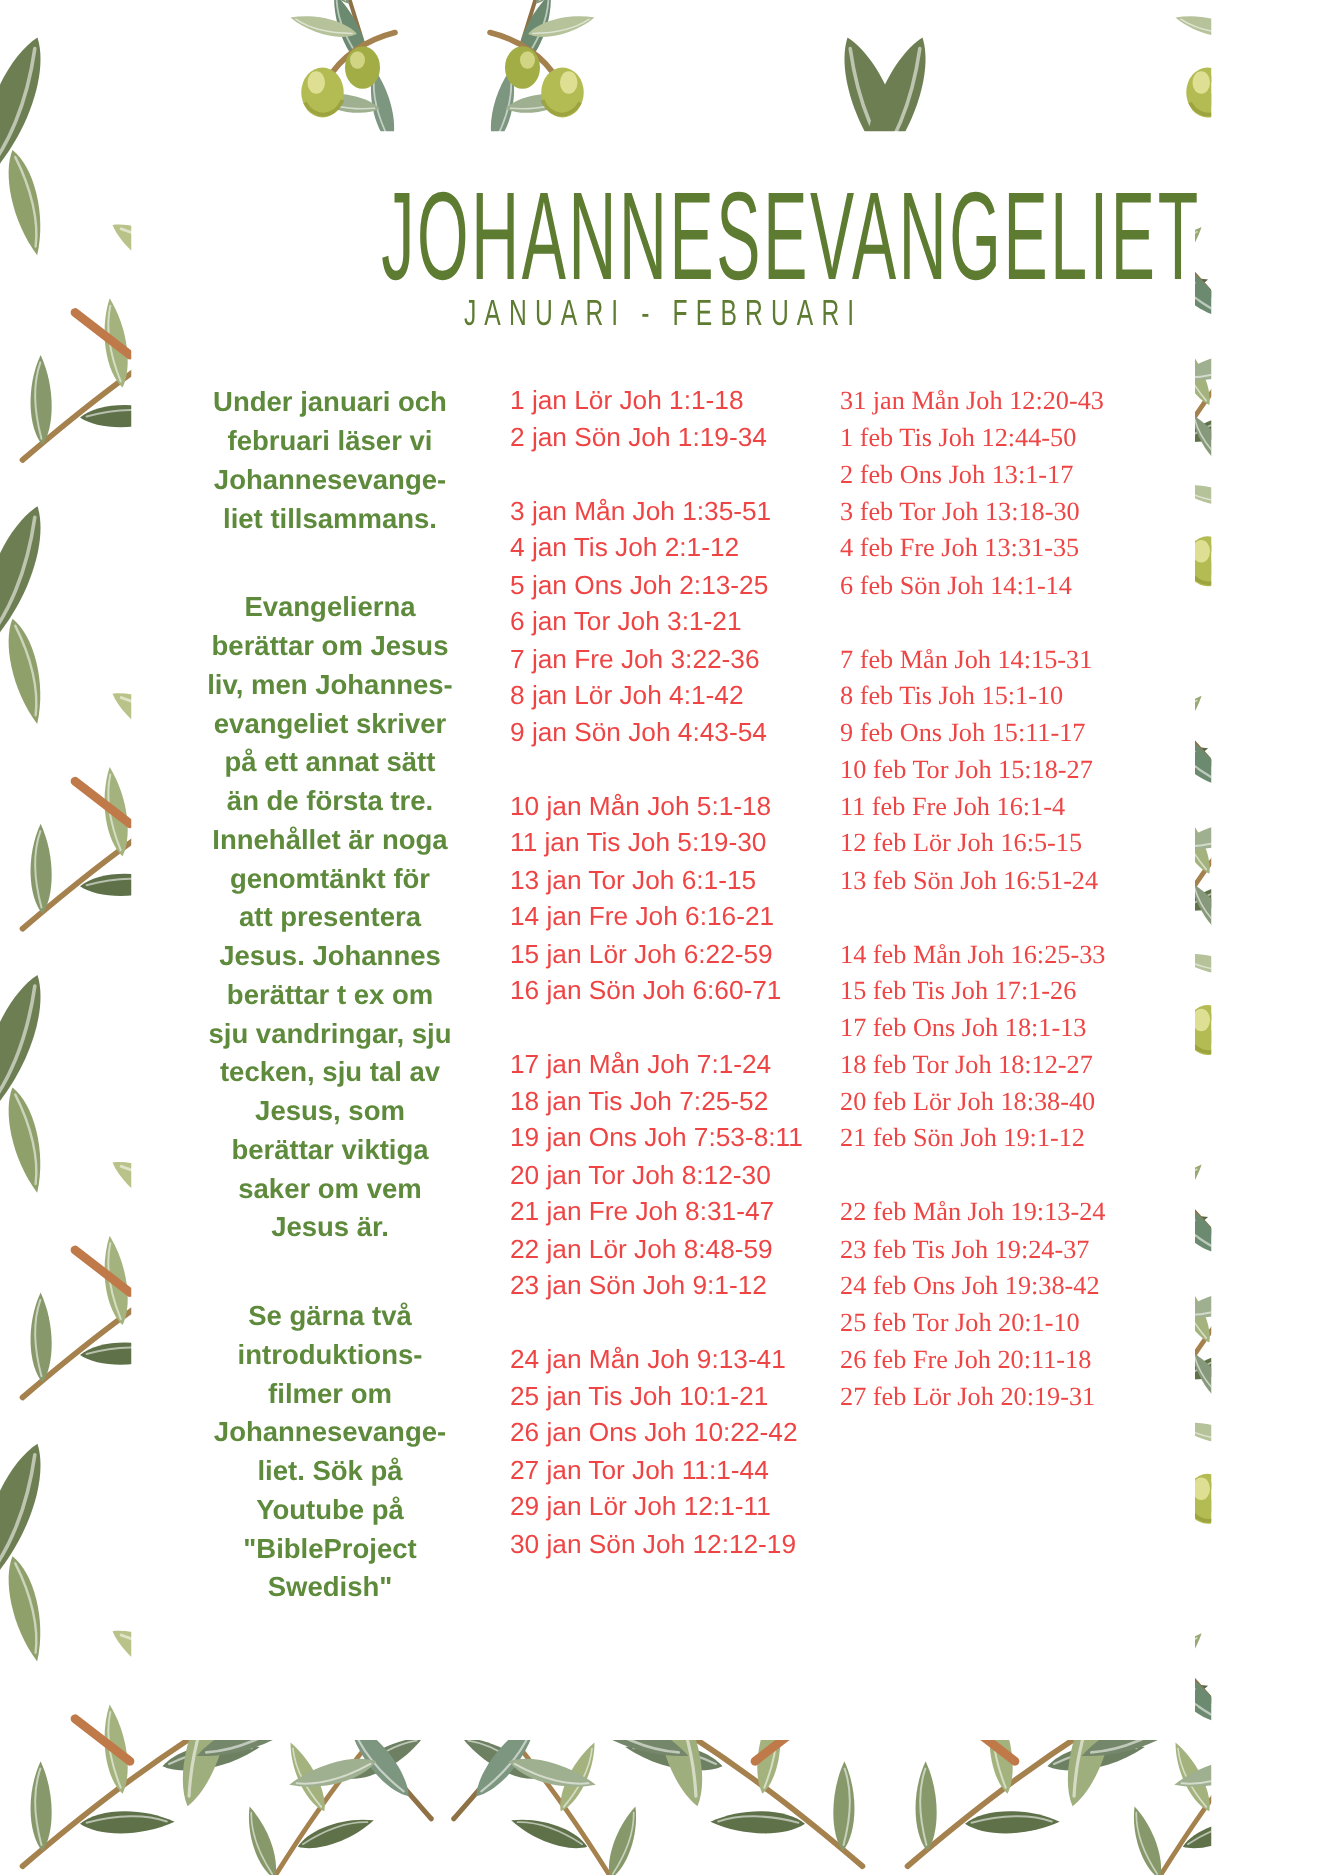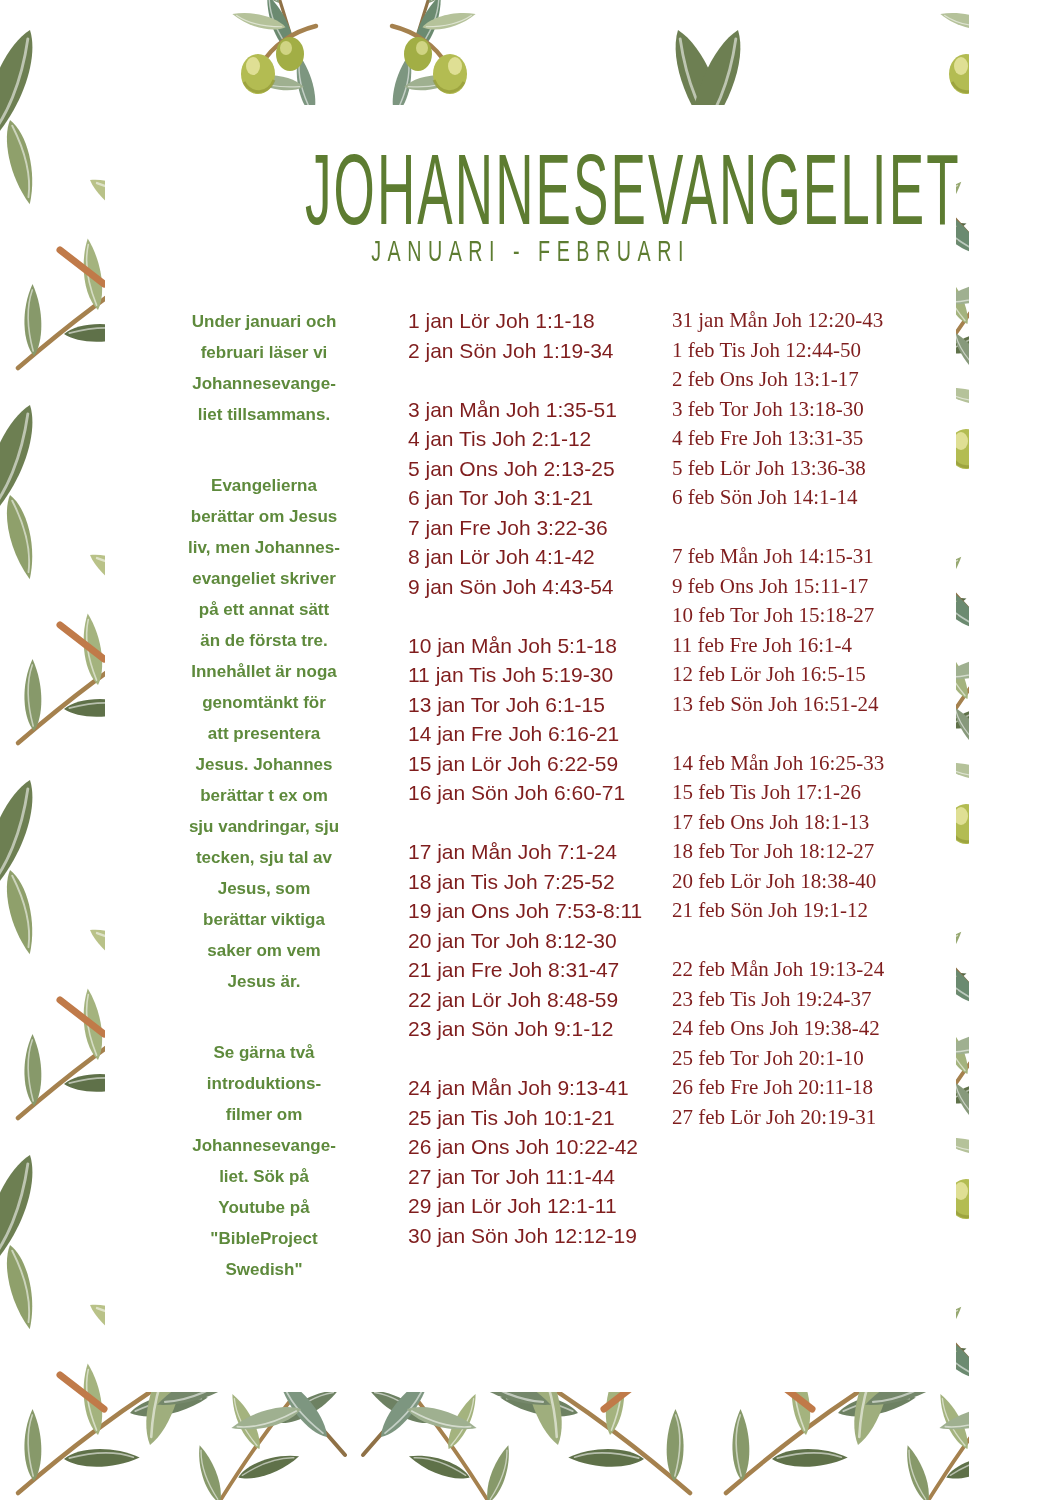--- a/index.html
+++ b/index.html
@@ -28,24 +28,24 @@
     text-align:center; white-space:nowrap;
     color:#5d7c31; font-size:29px; font-weight:400; line-height:1;
     letter-spacing:.33em; transform:scaleX(.68);
   }
   .columns {
     position:absolute; top:201px; left:0; right:0;
     display:flex; align-items:flex-start; padding-left:33px;
   }
   .intro-col {
     width:252px; text-align:center;
-    color:#5e8a3c; font-weight:bold; font-size:17px; line-height:31px;
+    color:#5e8a3c; font-weight:bold; font-size:22px; line-height:31px;
   }
   .intro-p { margin:0 0 40px 0; white-space:pre-line; }
-  .list-col { font-size:21px; line-height:29.5px; color:#7f1d1d; }
+  .list-col { font-size:21px; line-height:29.5px; color:#ef4444; }
   .col1 { width:264px; margin-left:18px; }
   .col2 { width:250px;font-family:Liberation Serif, serif; }
   .sched-group { margin:0 0 29.5px 0; }
 </style>
 </head>
 <body>
 
 <div class="page">
 
   <svg class="bg-svg" viewBox="0 0 1061 1500" aria-hidden="true">
@@ -189,25 +189,25 @@
             <div class="sched-line">30 jan Sön Joh 12:12-19</div>
           </div>
         </div>
       <div class="list-col col2">
           <div class="sched-group">
             <div class="sched-line">31 jan Mån Joh 12:20-43</div>
             <div class="sched-line">1 feb Tis Joh 12:44-50</div>
             <div class="sched-line">2 feb Ons Joh 13:1-17</div>
             <div class="sched-line">3 feb Tor Joh 13:18-30</div>
             <div class="sched-line">4 feb Fre Joh 13:31-35</div>
-            <div class="sched-line">5 feb Lör Joh 13:36-38</div>
             <div class="sched-line">6 feb Sön Joh 14:1-14</div>
           </div>
           <div class="sched-group">
             <div class="sched-line">7 feb Mån Joh 14:15-31</div>
+            <div class="sched-line">8 feb Tis Joh 15:1-10</div>
             <div class="sched-line">9 feb Ons Joh 15:11-17</div>
             <div class="sched-line">10 feb Tor Joh 15:18-27</div>
             <div class="sched-line">11 feb Fre Joh 16:1-4</div>
             <div class="sched-line">12 feb Lör Joh 16:5-15</div>
             <div class="sched-line">13 feb Sön Joh 16:51-24</div>
           </div>
           <div class="sched-group">
             <div class="sched-line">14 feb Mån Joh 16:25-33</div>
             <div class="sched-line">15 feb Tis Joh 17:1-26</div>
             <div class="sched-line">17 feb Ons Joh 18:1-13</div>

